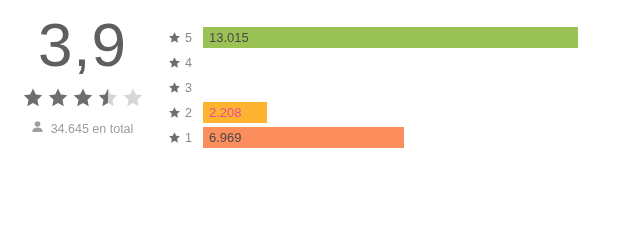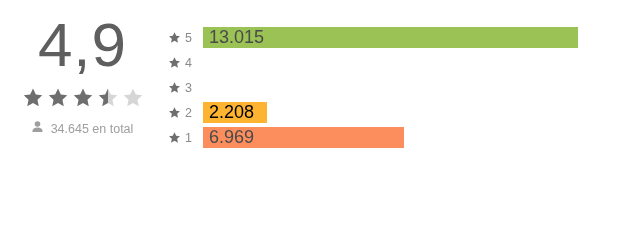--- a/index.html
+++ b/index.html
@@ -96,32 +96,32 @@
     left: 0;
     top: 0;
     height: 21px;
   }
   .bar-value {
     position: absolute;
     left: 6px;
     top: 0;
     height: 21px;
     line-height: 21px;
-    font-size: 18px;
+    font-size: 13px;
     color: #4a4a4a;
     white-space: nowrap;
   }
 </style>
 </head>
 <body>
 
 <div class="rating-widget">
 
   <div class="summary">
-    <div class="score">4,9</div>
+    <div class="score">3,9</div>
     <div class="summary-stars">
         <span>
           <svg width="22" height="21" viewBox="0 0 24 23">
             <path d="M12 1.6l3.1 6.6 7 .9-5.2 4.9 1.4 7.1L12 17.6 5.7 21.1l1.4-7.1L1.9 9.1l7-.9z" fill="#6e6e6e"></path>
           </svg>
         </span>
         <span>
           <svg width="22" height="21" viewBox="0 0 24 23">
             <path d="M12 1.6l3.1 6.6 7 .9-5.2 4.9 1.4 7.1L12 17.6 5.7 21.1l1.4-7.1L1.9 9.1l7-.9z" fill="#6e6e6e"></path>
           </svg>
@@ -198,21 +198,21 @@
         <div class="row-label">
           <span>
             <svg width="13" height="13" viewBox="0 0 24 23" class="star-small">
               <path d="M12 1.6l3.1 6.6 7 .9-5.2 4.9 1.4 7.1L12 17.6 5.7 21.1l1.4-7.1L1.9 9.1l7-.9z" fill="#6e6e6e"></path>
             </svg>
           </span>
           <span class="num" style="color: rgb(138, 138, 138);">2</span>
         </div>
         <div class="bar-track">
           <div class="bar-fill" style="width: 64px; background: rgb(255, 180, 49);"></div>
-          <div class="bar-value" style="color: #000000;">2.208</div>
+          <div class="bar-value" style="color: #ec4899;">2.208</div>
         </div>
       </div>
       <div class="bar-row">
         <div class="row-label">
           <span>
             <svg width="13" height="13" viewBox="0 0 24 23" class="star-small">
               <path d="M12 1.6l3.1 6.6 7 .9-5.2 4.9 1.4 7.1L12 17.6 5.7 21.1l1.4-7.1L1.9 9.1l7-.9z" fill="#6e6e6e"></path>
             </svg>
           </span>
           <span class="num" style="color: rgb(138, 138, 138);">1</span>

